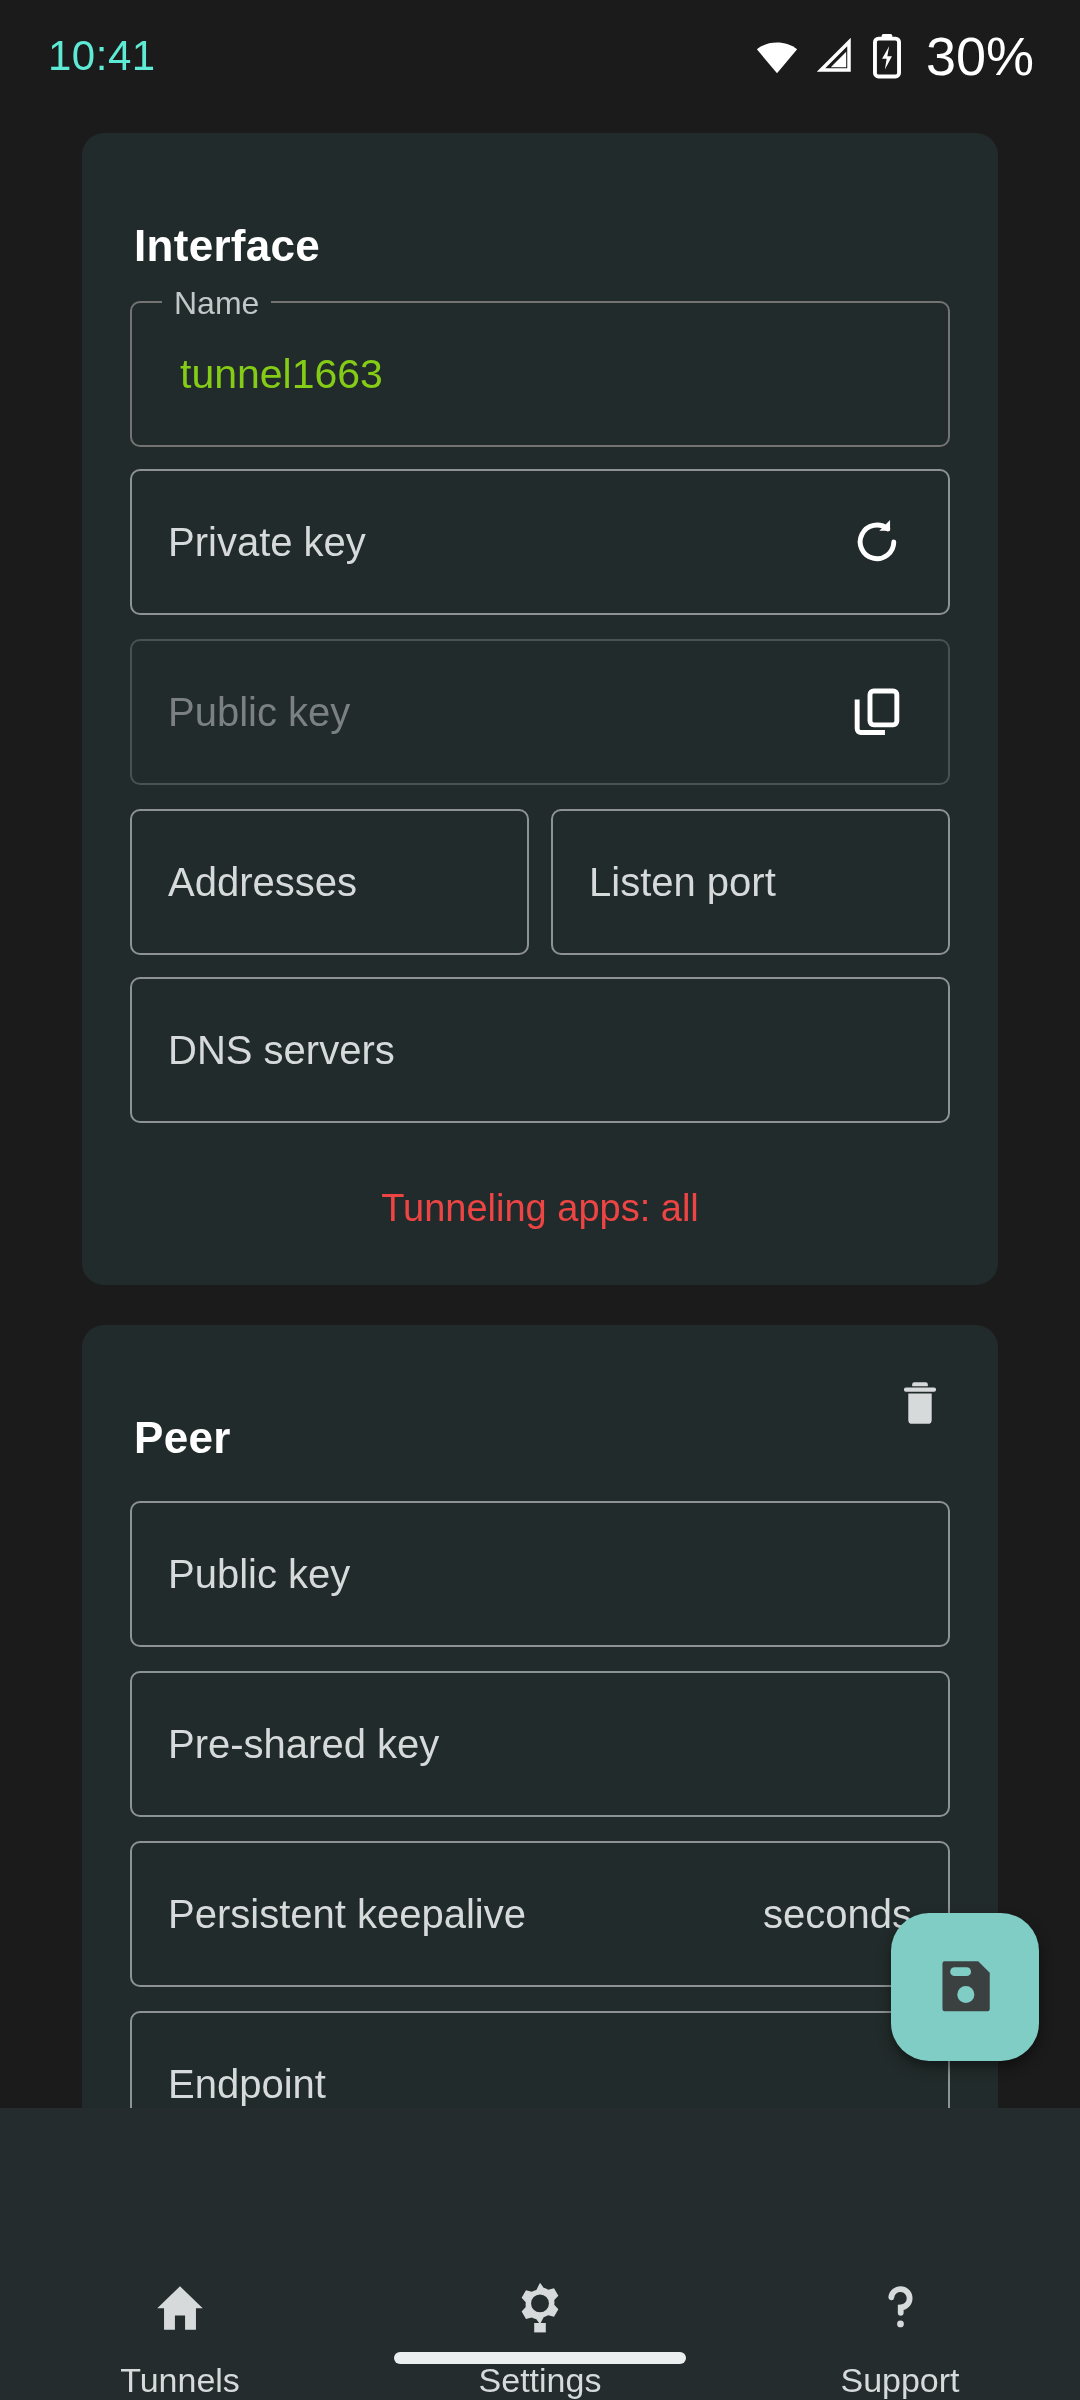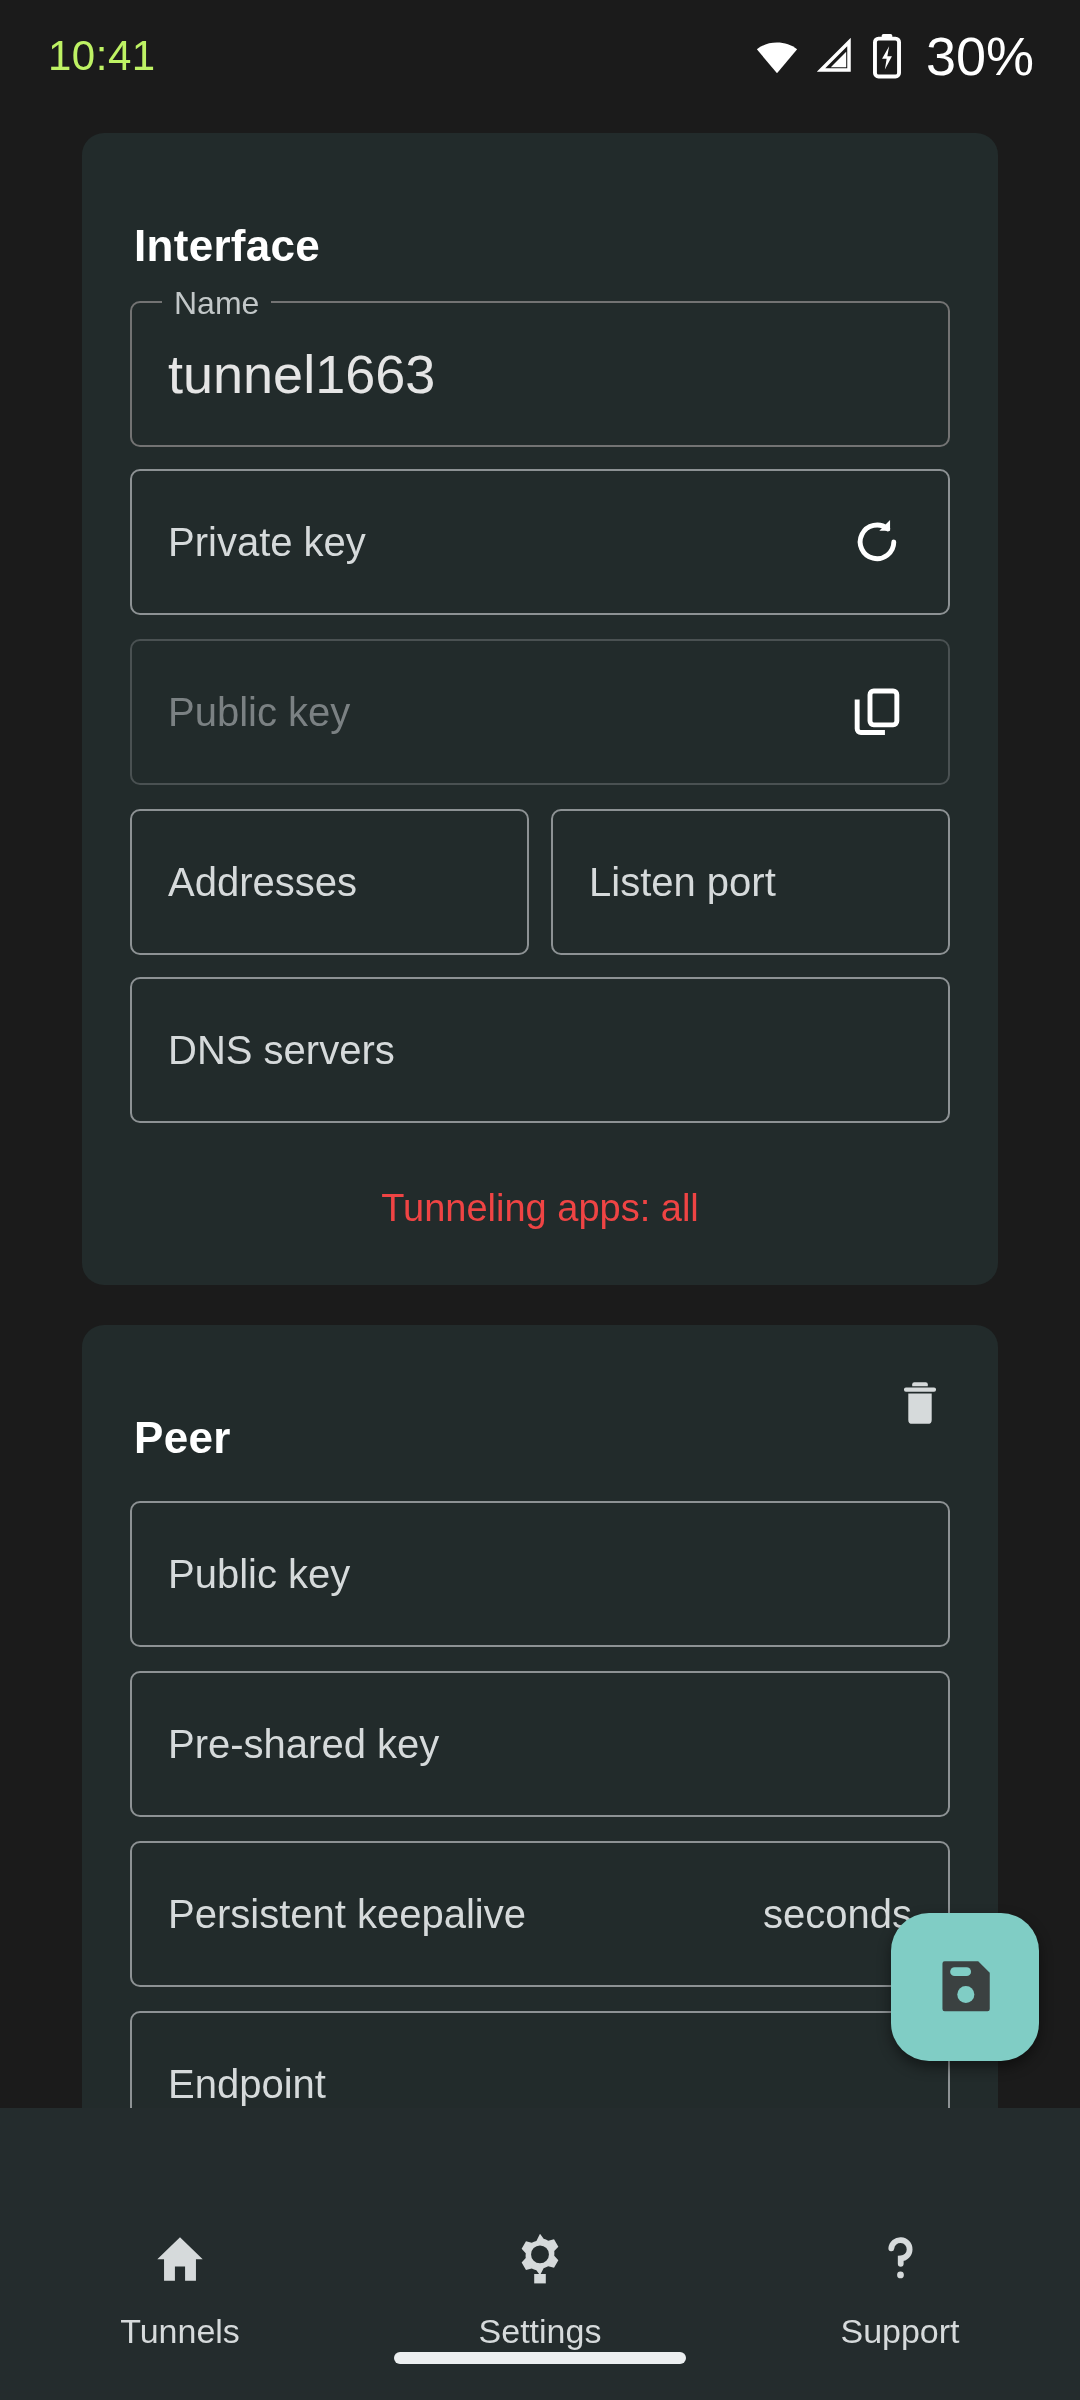--- a/index.html
+++ b/index.html
@@ -24,21 +24,21 @@
     position: absolute;
     top: 0; left: 0;
     width: 1080px;
     height: 112px;
     display: flex;
     align-items: center;
     justify-content: space-between;
     padding: 0 46px 0 48px;
   }
   .status-time {
-    color: #bef264;
+    color: #5eead4;
     font-size: 42px;
     letter-spacing: 0.5px;
   }
   .status-right {
     display: flex;
     align-items: center;
     gap: 14px;
   }
   .status-right svg { display: block; }
   .battery-pct {
@@ -141,22 +141,23 @@
     position: absolute;
     top: -18px;
     left: 30px;
     padding: 0 12px;
     background: #222b2b;
     color: #c2c7c8;
     font-size: 32px;
     line-height: 36px;
   }
   .field-value {
-    color: #e5e5e5;
-    font-size: 54px;
+    color: #84cc16;
+    font-size: 41px;
+    margin-left: 12px;
   }
 
   
   .field-row {
     display: flex;
     gap: 22px;
     margin-bottom: 22px;
   }
   .field-row .field { flex: 1; margin-bottom: 0; }
 
@@ -188,21 +189,21 @@
 
   
   .bottom-nav {
     position: absolute;
     left: 0;
     top: 2108px;
     width: 1080px;
     height: 292px;
     background: #242c2d;
     display: flex;
-    align-items: center;
+    align-items: flex-end;
     z-index: 30;
   }
   .nav-item {
     flex: 1;
     display: flex;
     flex-direction: column;
     align-items: center;
     padding-top: 70px;
     cursor: pointer;
   }

